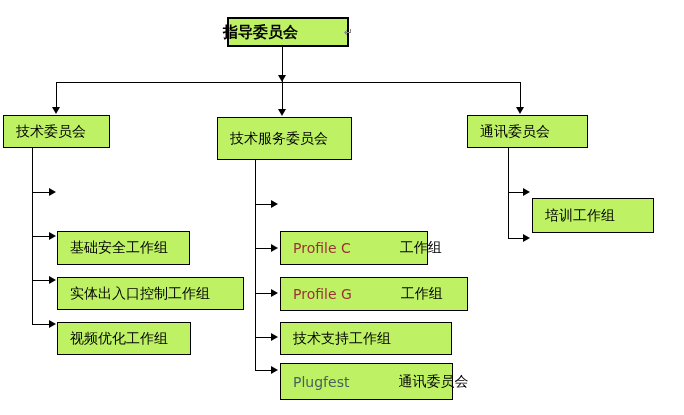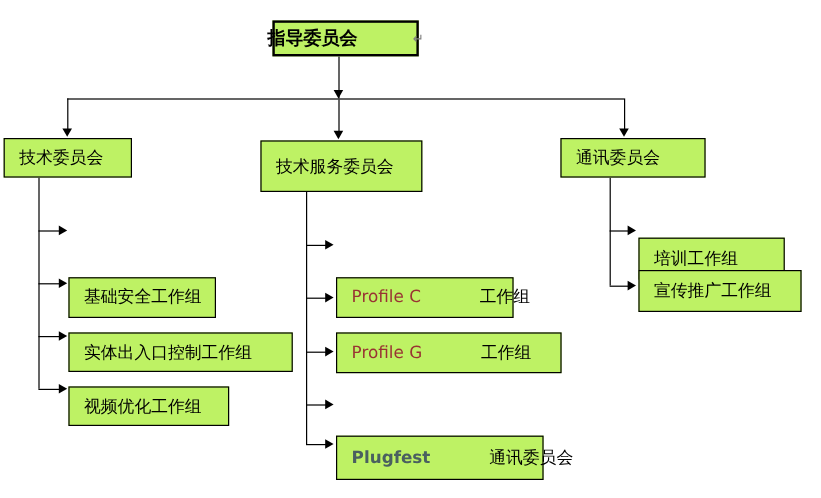--- a/index.html
+++ b/index.html
@@ -8,21 +8,21 @@
     font-family:"DejaVu Sans","Liberation Sans",sans-serif;
     color:var(--text,#000);overflow:hidden;
   }
   .node{
     position:absolute;background:#bef264;border:1px solid var(--box-border,#000);
     display:flex;align-items:center;justify-content:flex-start;
     padding-left:12px;box-sizing:border-box;font-size:14px;white-space:nowrap;gap:44px;
   }
   .node .en{margin-right:5px;}
   .accent-red{color:var(--profile-accent,#993333);text-align:right;}
-  .teal{color:var(--plugfest-text,#4a6060);font-weight:bold;}
+  .teal{color:var(--plugfest-text,#4a6060);}
   .steering{
     justify-content:center;padding-left:0;font-weight:bold;font-size:15px;
     border-width:2px;
   }
   .pmark{
     font-weight:normal;font-size:11px;color:var(--paragraph-mark,#808080);
     margin-left:2px;
   }
   .line{position:absolute;background:#000;}
   .v{width:1px;}
@@ -33,21 +33,21 @@
   .arr-r{position:absolute;width:0;height:0;
     border-top:4px solid transparent;border-bottom:4px solid transparent;
     border-left:7px solid #000;}
 
   
   #n-steering{left:227px;top:17px;width:122px;height:30px;}
   #n-tech{left:3px;top:115px;width:107px;height:33px;}
   #n-techsvc{left:217px;top:117px;width:135px;height:43px;}
   #n-comm{left:467px;top:115px;width:121px;height:33px;}
   #n-core{left:57px;top:184px;width:107px;height:33px;}
-  #n-security{left:57px;top:231px;width:123px;height:34px;}
+  #n-security{left:57px;top:231px;width:133px;height:34px;}
   #n-access{left:57px;top:277px;width:187px;height:33px;}
   #n-video{left:57px;top:322px;width:134px;height:33px;}
   #n-aftersales{left:280px;top:183px;width:174px;height:35px;}
   #n-profilec{left:280px;top:231px;width:148px;height:34px;}
   #n-profileg{left:280px;top:277px;width:188px;height:34px;}
   #n-techsupport{left:280px;top:322px;width:172px;height:33px;}
   #n-plugfest{left:280px;top:363px;width:173px;height:37px;}
   #n-training{left:532px;top:172px;width:122px;height:35px;margin-top:26px;}
   #n-publicity{left:532px;top:225px;width:136px;height:35px;}
 </style>
@@ -124,25 +124,25 @@
   </div>
 
   <div class="node" id="n-profilec">
     <span class="en accent-red">Profile C</span>
       <span>工作组</span>
   </div>
   <div class="node" id="n-profileg">
     <span class="en accent-red">Profile G</span>
       <span>工作组</span>
   </div>
+  <div class="node" id="n-techsupport">
+    <span>技术支持工作组</span>
+  </div>
   <div class="node" id="n-plugfest">
     <span class="en teal">Plugfest</span>
       <span>通讯委员会</span>
   </div>
 
   <div class="node" id="n-training">
     <span>培训工作组</span>
   </div>
-  <div class="node" id="n-publicity">
-    <span>宣传推广工作组</span>
-  </div>
 
 </div>
 
 </body></html>

